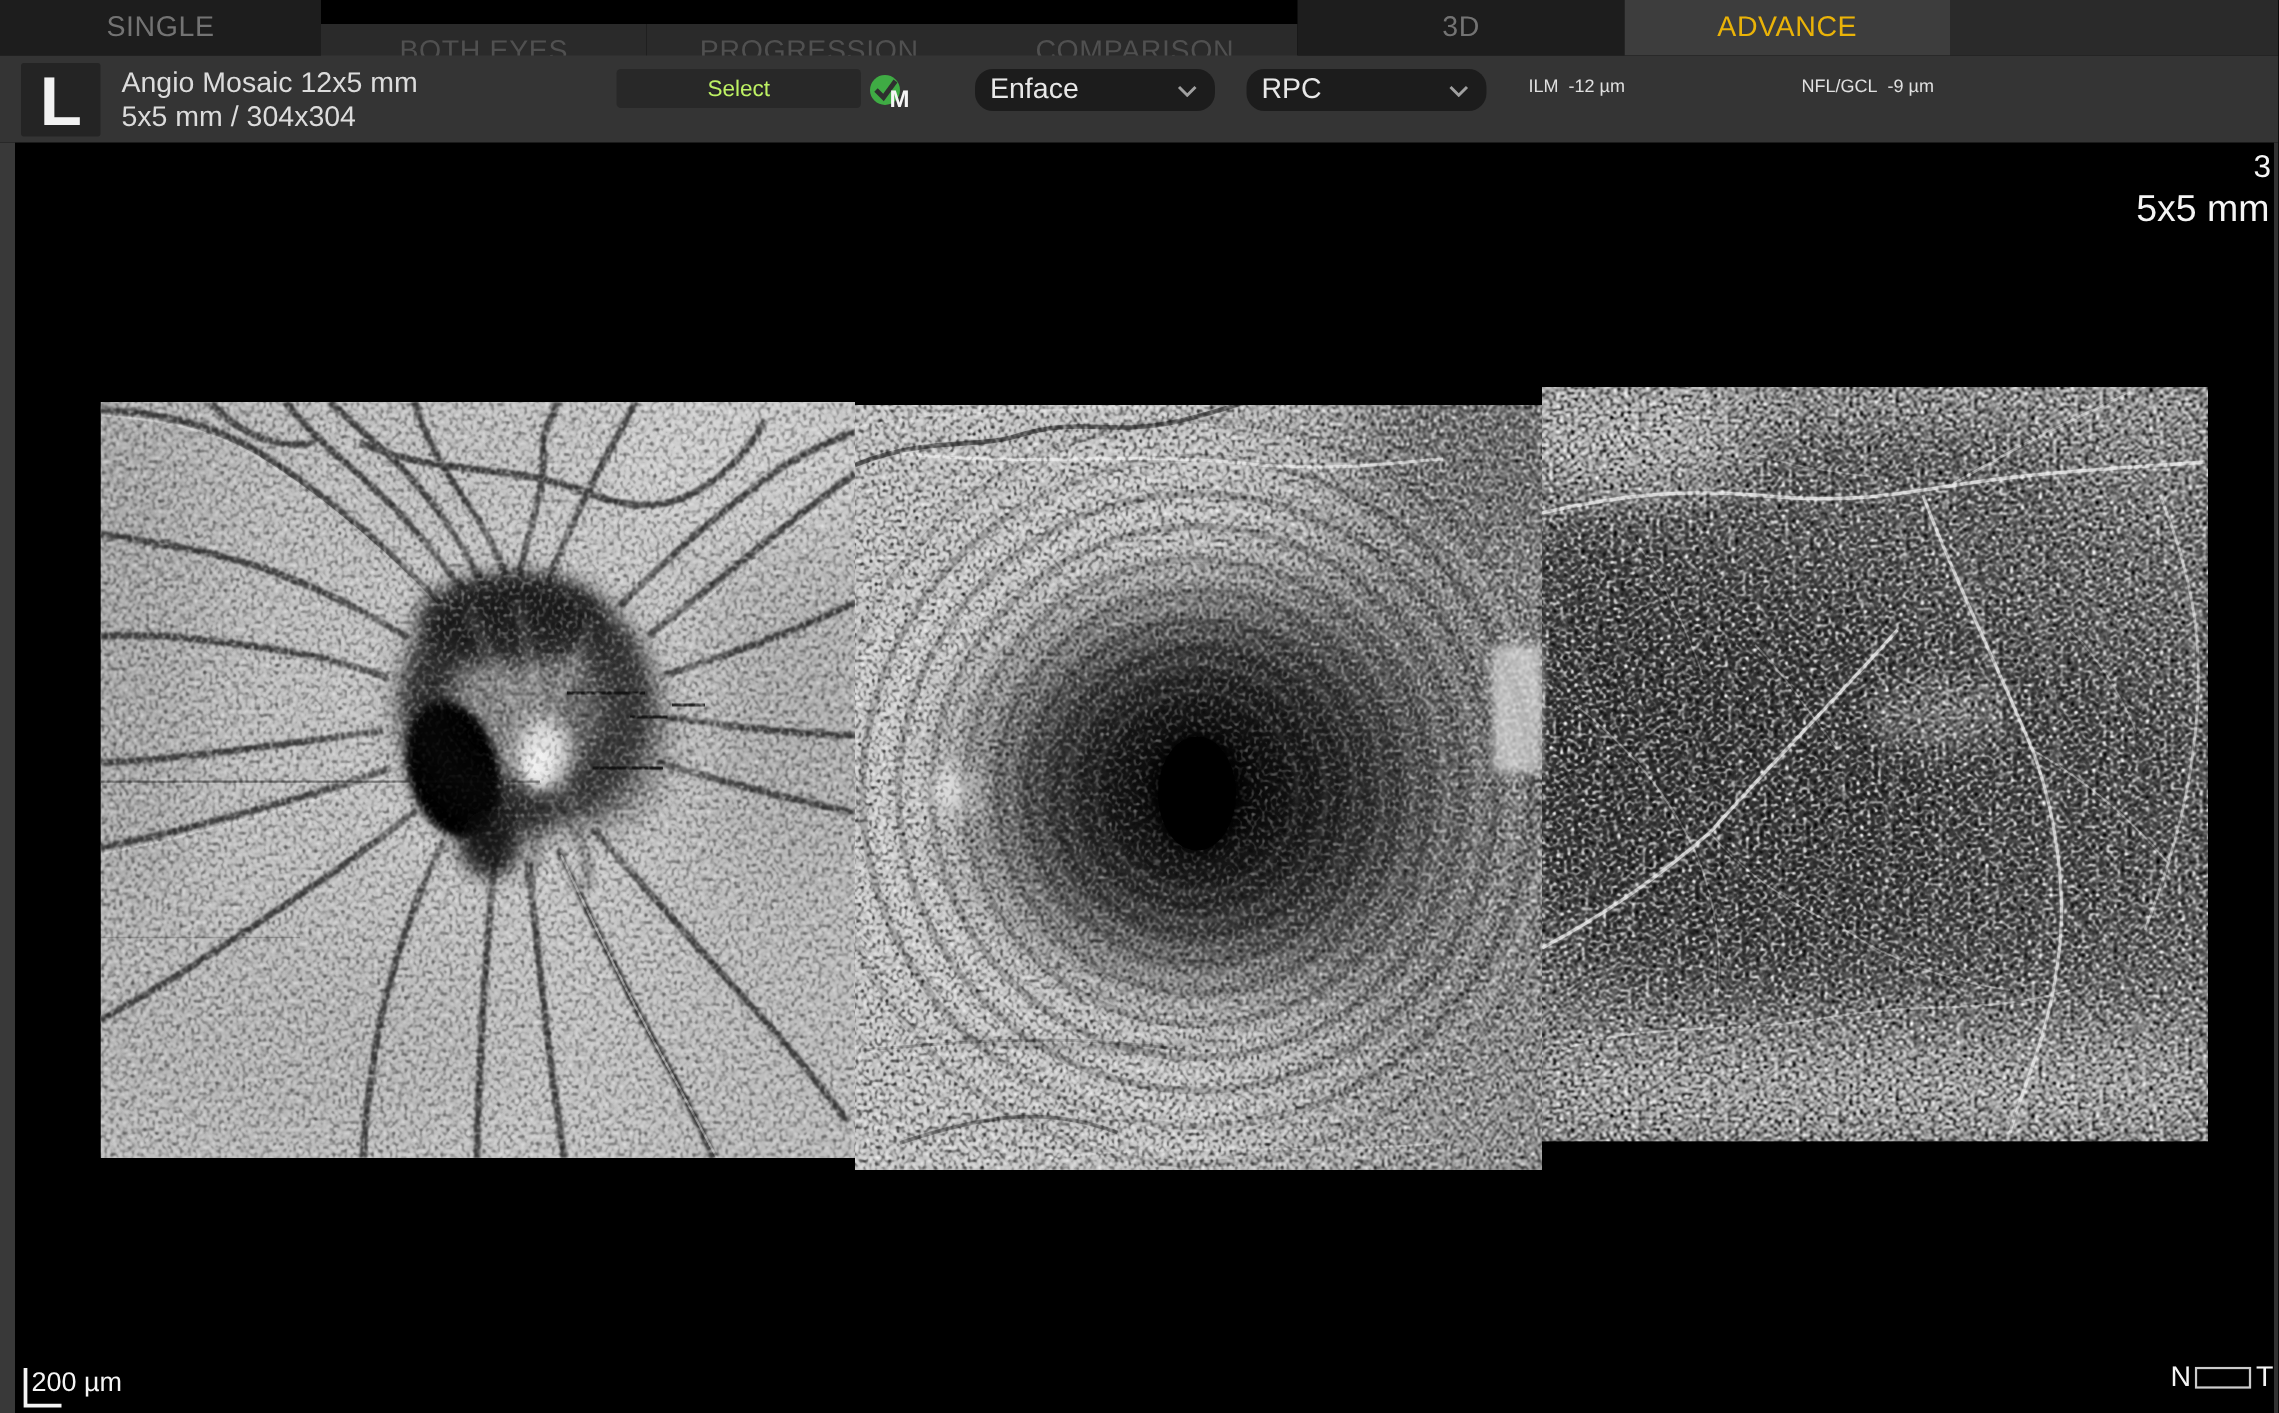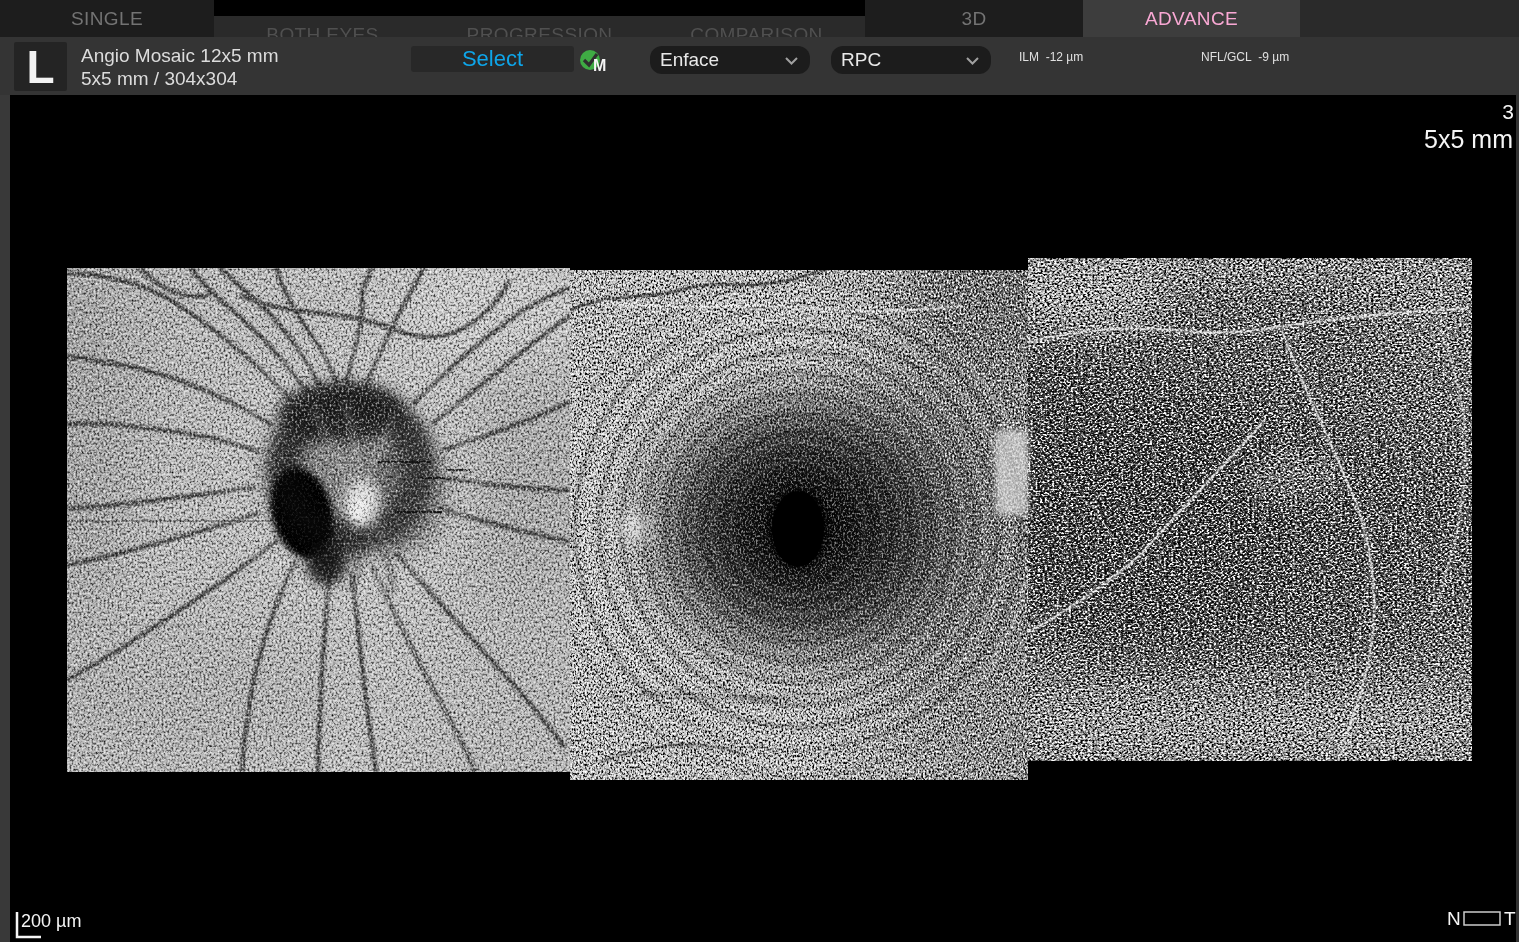--- a/index.html
+++ b/index.html
@@ -2,29 +2,29 @@
 <html><head>
 <meta charset="utf-8">
 <style>
   html,body{margin:0;padding:0;background:#000;width:1519px;height:942px;overflow:hidden;}
   body{font-family:"Liberation Sans", sans-serif;position:relative;}
   .tabs{position:absolute;top:0;left:0;width:1519px;height:37px;display:flex;}
   .tab{height:37px;display:flex;align-items:center;justify-content:center;
        font-size:19px;letter-spacing:0.4px;}
   .t-active{background:#1d1d1d;color:#737373;}
   .t-dim{background:#2a2a2a;color:#505050;margin-top:16px;}
-  .t-adv{background:#3d3d3d;color:#f9a8d4;}
+  .t-adv{background:#3d3d3d;color:#eab308;}
   .t-fill{background:#2a2a2a;flex:1;}
   .toolbar{position:absolute;top:37px;left:0;width:1519px;height:58px;background:#343434;}
   .lbox{position:absolute;left:14px;top:5px;width:53px;height:49px;background:#242424;
         border-radius:2px;color:#f2f2f2;font-size:46px;font-weight:bold;
         display:flex;align-items:center;justify-content:center;}
   .title{position:absolute;left:81px;top:7px;color:#dcdcdc;font-size:19px;line-height:23px;}
   .selbtn{position:absolute;left:411px;top:9px;width:163px;height:26px;background:#282828;
-        border-radius:3px;color:#0ea5e9;font-size:22px;display:flex;align-items:center;justify-content:center;}
+        border-radius:3px;color:#bef264;font-size:15px;display:flex;align-items:center;justify-content:center;}
   .ddown{position:absolute;top:9px;height:28px;background:#1c1c1c;border-radius:12px;
         color:#e8e8e8;font-size:19px;}
   .ddown span{position:absolute;left:10px;top:3px;}
   .chev{position:absolute;right:12px;top:11px;width:13px;height:8px;}
   .lab{position:absolute;top:13px;color:#e0e0e0;font-size:12px;}
   .leftstrip{position:absolute;left:0;top:95px;width:10px;height:847px;background:#393939;}
   .rightstrip{position:absolute;left:1516px;top:95px;width:3px;height:847px;background:#323232;}
   .ovl{position:absolute;color:#f5f5f5;}
 </style>
 </head>

